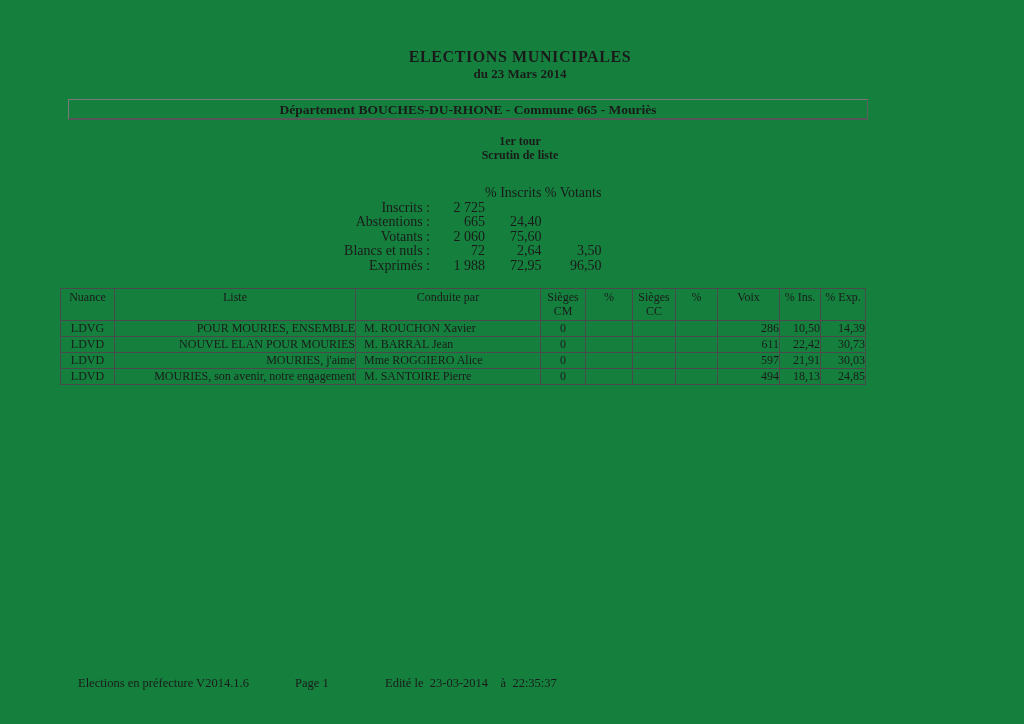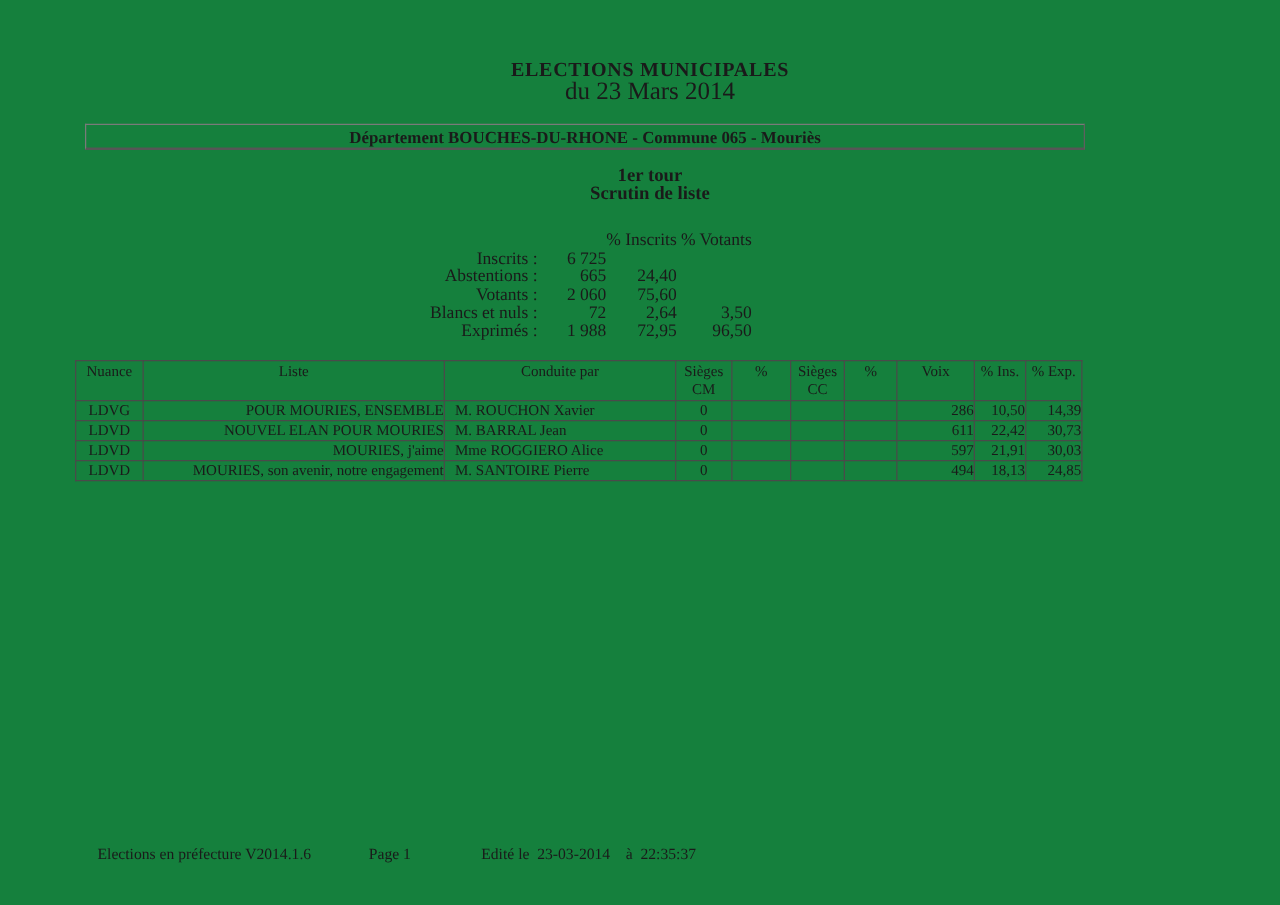--- a/index.html
+++ b/index.html
@@ -25,22 +25,22 @@
     width: 904px;
     text-align: center;
   }
   .title-l1 {
     font-size: 16px;
     font-weight: bold;
     letter-spacing: 0.6px;
     line-height: 17px;
   }
   .title-l2 {
-    font-size: 20px;
-    font-weight: normal;
+    font-size: 13px;
+    font-weight: bold;
     line-height: 15px;
     margin-top: 1px;
   }
 
   
   .dept-box {
     position: absolute;
     left: 68px;
     top: 99px;
     width: 800px;
@@ -56,21 +56,21 @@
     white-space: nowrap;
   }
 
   
   .round-block {
     position: absolute;
     left: 68px;
     top: 134px;
     width: 904px;
     text-align: center;
-    font-size: 15px;
+    font-size: 12px;
     font-weight: bold;
     line-height: 14px;
   }
 
   
   .stats {
     position: absolute;
     left: 280px;
     top: 186px;
     border-collapse: collapse;
@@ -168,21 +168,21 @@
     </colgroup>
     <tbody>
       <tr>
         <td></td>
         <td></td>
         <td>% Inscrits</td>
         <td>% Votants</td>
       </tr>
       <tr>
         <td>Inscrits :</td>
-        <td>6 725</td>
+        <td>2 725</td>
         <td></td>
         <td></td>
       </tr>
       <tr>
         <td>Abstentions :</td>
         <td>665</td>
         <td>24,40</td>
         <td></td>
       </tr>
       <tr>

